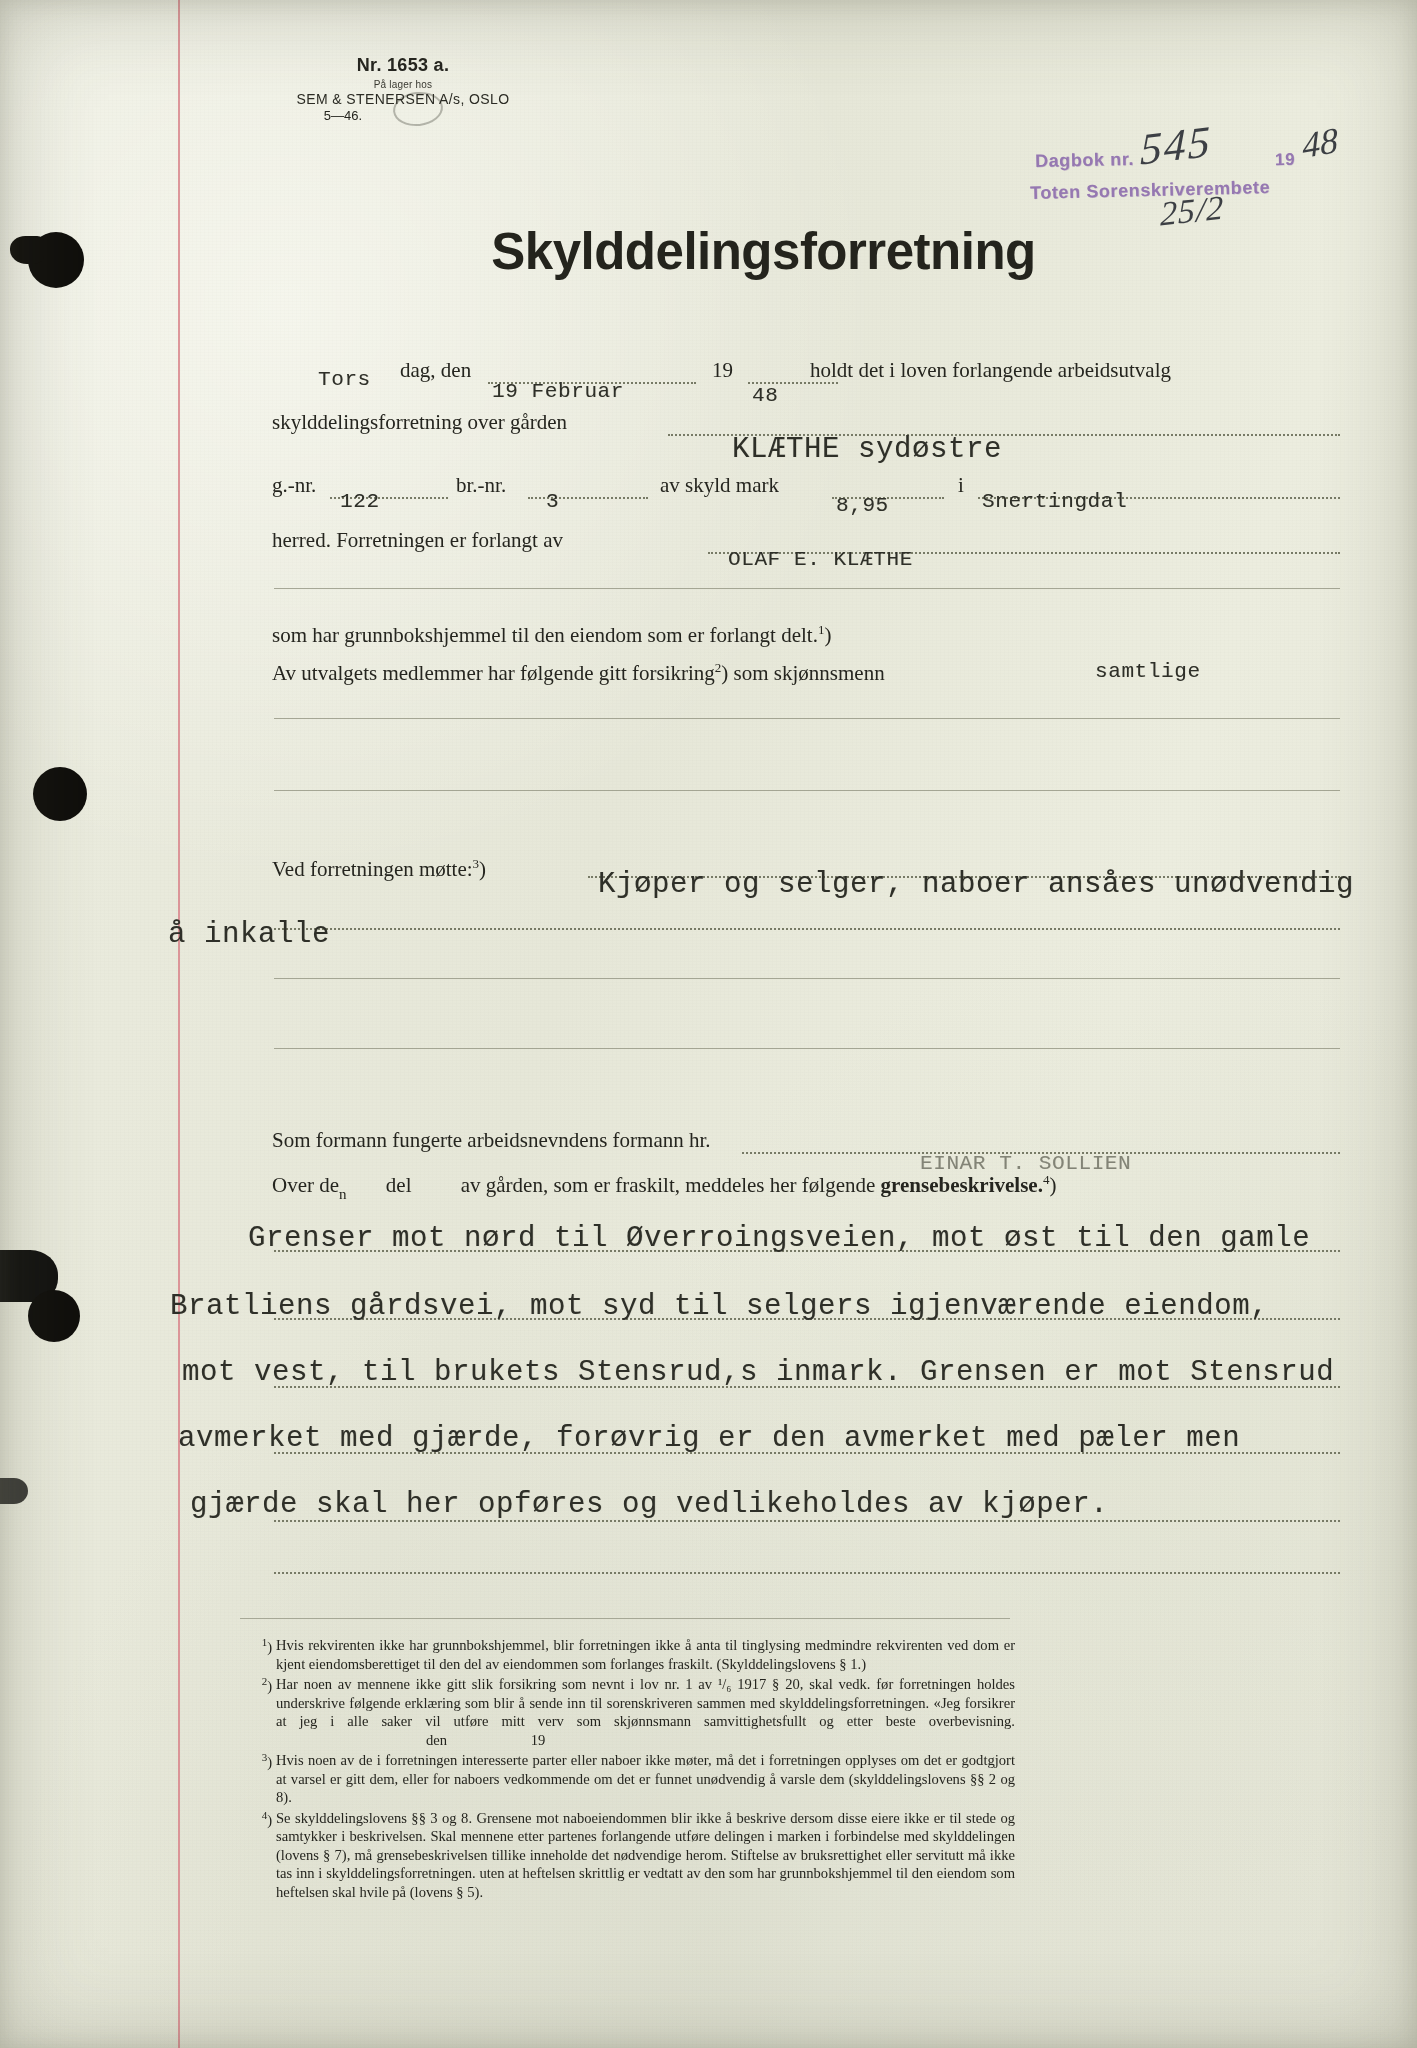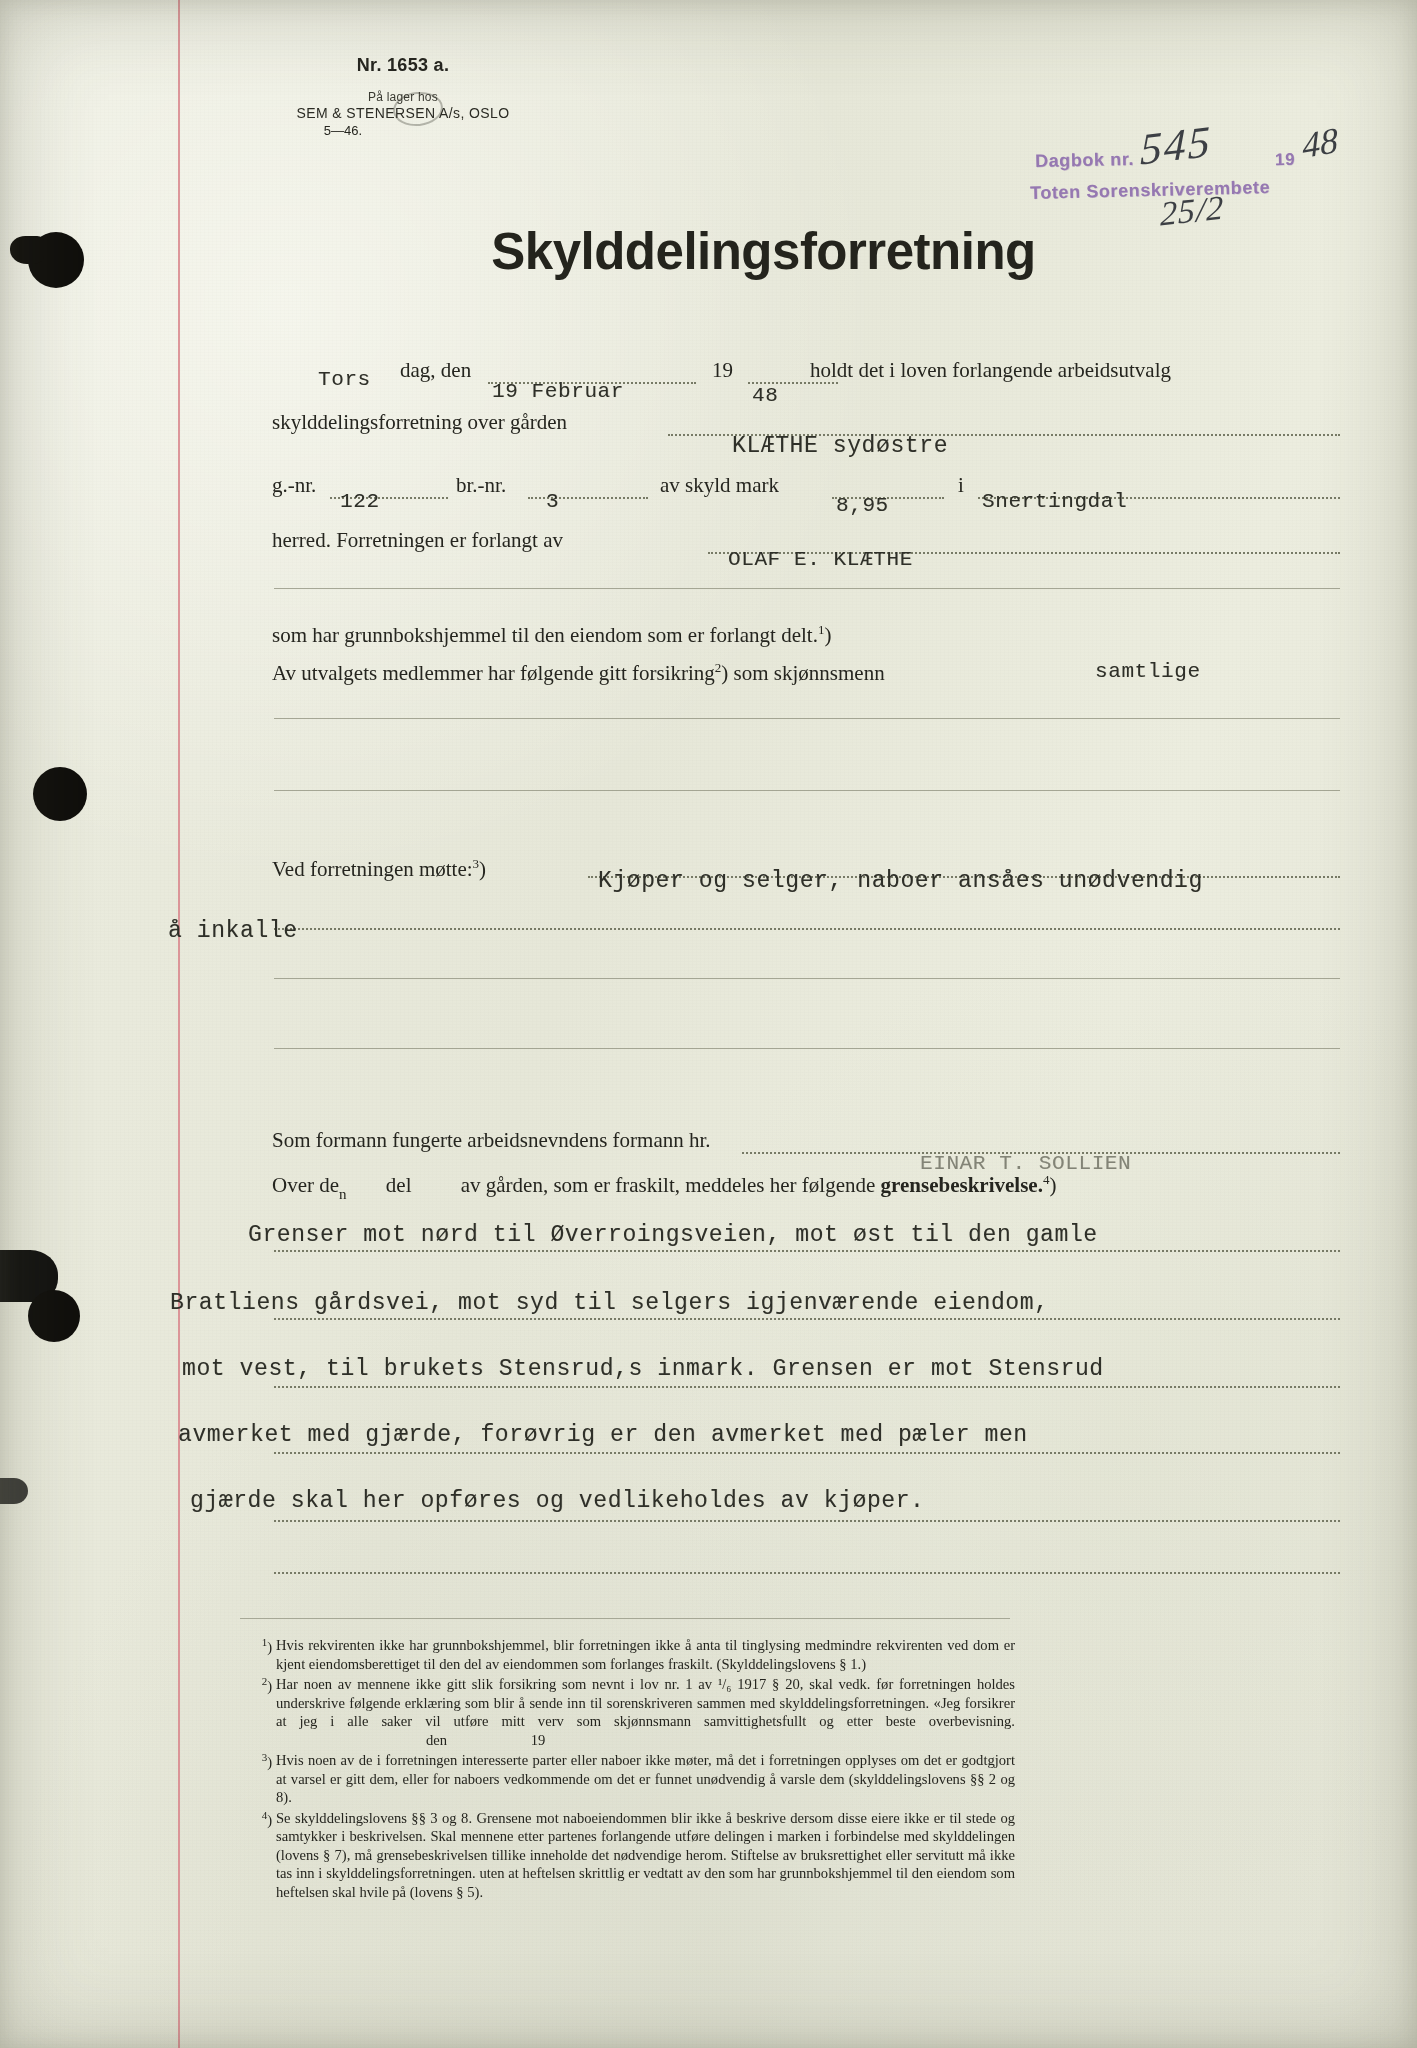--- a/index.html
+++ b/index.html
@@ -66,21 +66,21 @@
   .hdr-left {
     position: absolute; left: 238px; top: 55px; width: 330px;
     text-align: center; line-height: 1.15;
   }
   .hdr-left .nr {
     font-family: "Liberation Sans", sans-serif;
     font-weight: bold; font-size: 18px; letter-spacing: .3px;
   }
   .hdr-left .palager {
     font-family: "Liberation Sans", sans-serif;
-    font-size: 12px; margin-top: 15px; letter-spacing: .2px; color: #3a3a32;
+    font-size: 10px; margin-top: 3px; letter-spacing: .2px; color: #3a3a32;
   }
   .hdr-left .firm {
     font-family: "Liberation Sans", sans-serif;
     font-size: 14px; letter-spacing: .4px; margin-top: 1px; color: #2b2b24;
   }
   .hdr-left .code {
     font-family: "Liberation Sans", sans-serif;
     font-size: 13px; margin-top: 2px; margin-left: -120px;
   }
   .firm-stamp {
@@ -177,21 +177,21 @@
   .tw {
     position: absolute;
     font-family: "Liberation Mono", monospace;
     font-size: 21px;
     color: #2e2f28;
     letter-spacing: .6px;
     white-space: nowrap;
     text-shadow: .4px .3px 0 rgba(50,50,40,.22);
   }
   .tw.faint { color: #6a6b5e; opacity: .8; }
-  .tw.big { font-size: 23px; }
+  .tw.big { font-size: 29px; }
 
   .sup { font-size: 13px; vertical-align: super; }
 
   
   .footsep {
     position: absolute; left: 240px; top: 1618px; width: 770px;
     border-top: 1.5px solid #8d8f7c; opacity: .7;
   }
   .footnotes {
     position: absolute; left: 240px; top: 1636px; width: 775px;

